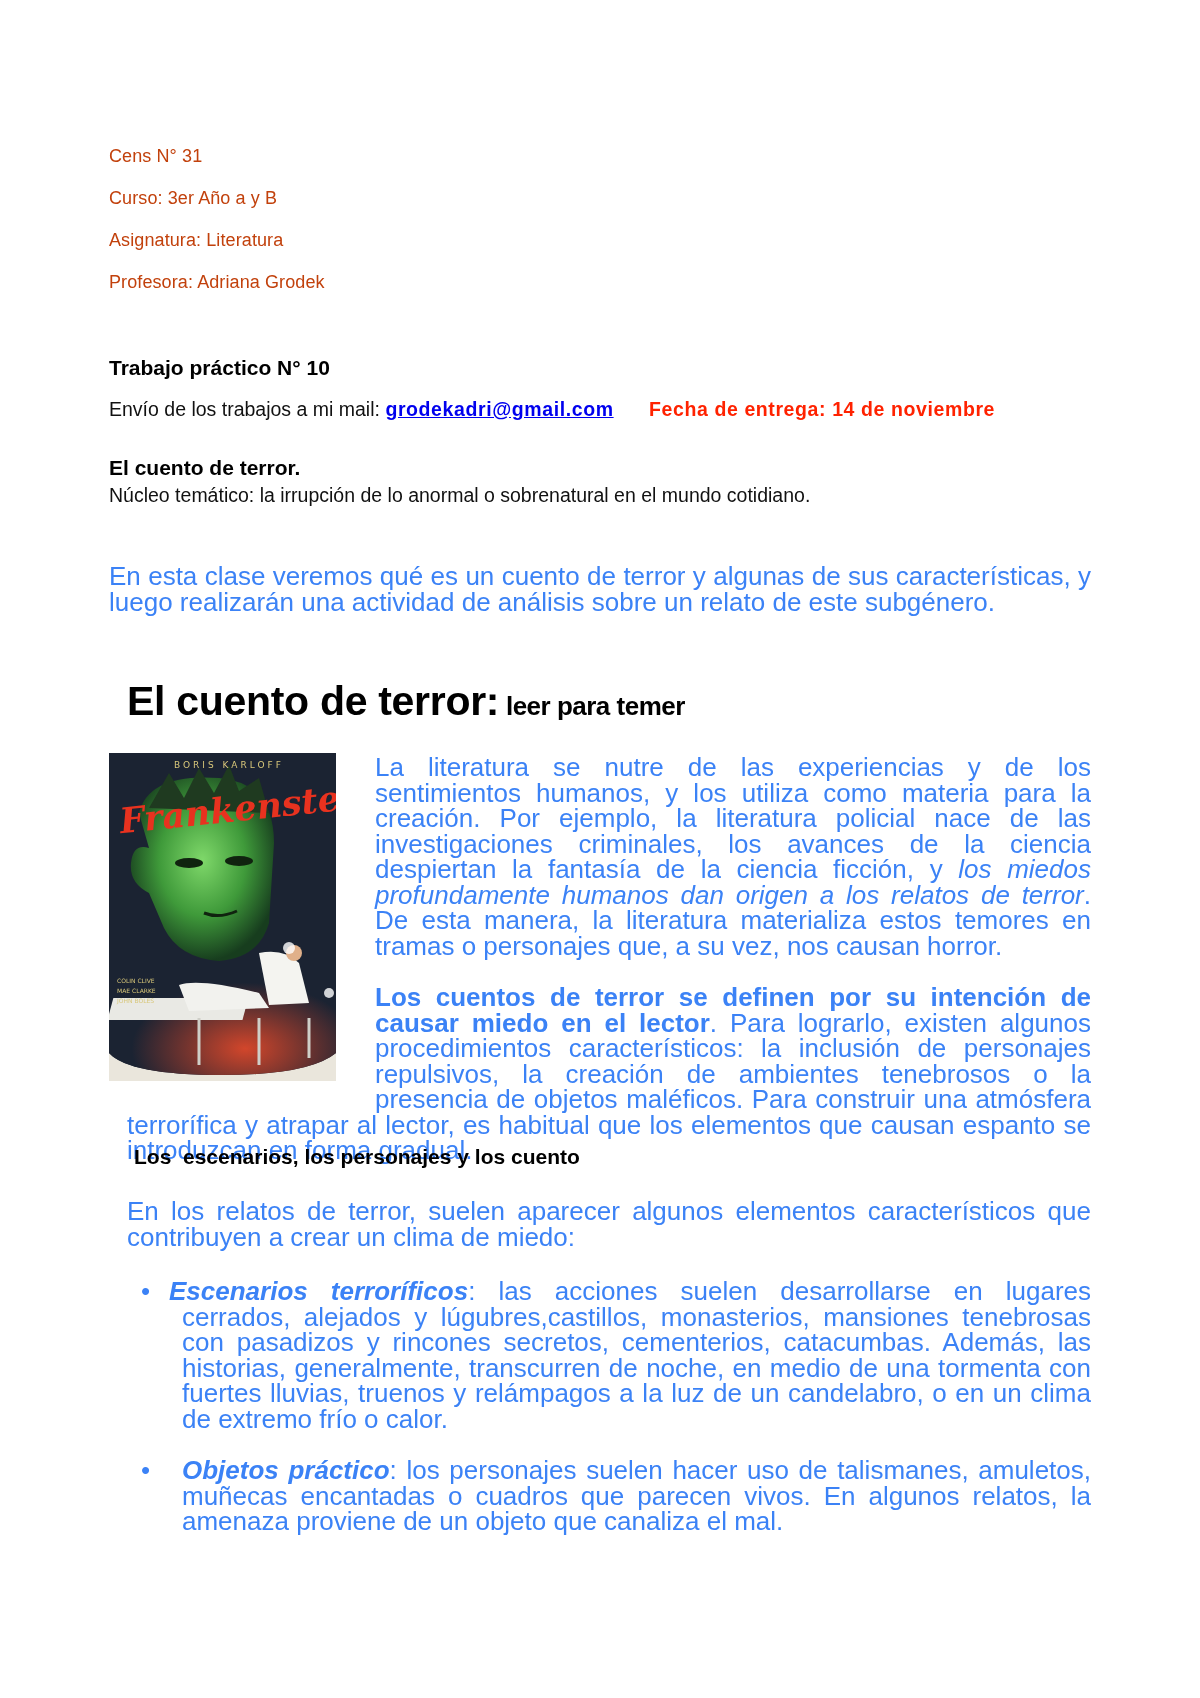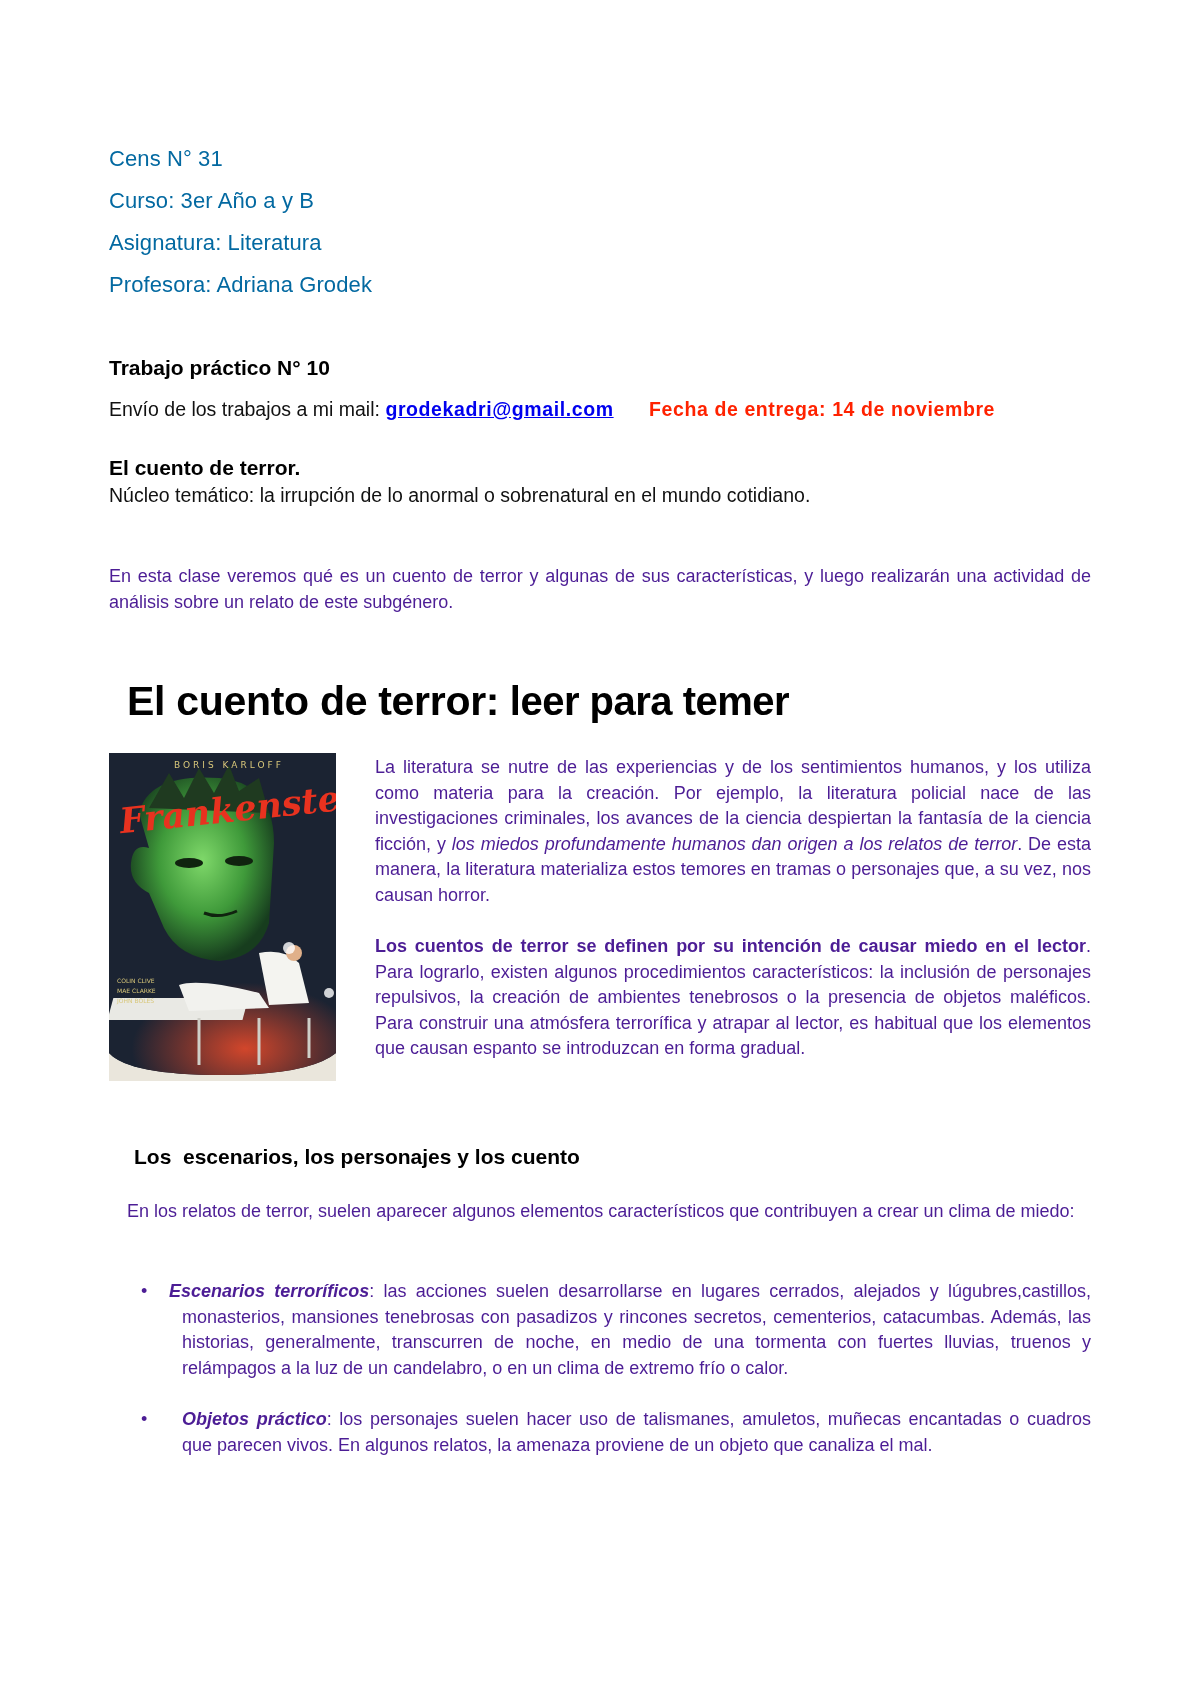--- a/index.html
+++ b/index.html
@@ -1,27 +1,27 @@
 <!DOCTYPE html>
 <html><head>
 <meta charset="utf-8">
 <style>
   html, body { margin: 0; padding: 0; background: #ffffff; }
   body { width: 1200px; height: 1698px; position: relative; overflow: hidden;
          font-family: "Liberation Sans", sans-serif; color: #000; }
   .abs { position: absolute; }
-  .hdr { font-size: 22px; color: #0369a1; letter-spacing: 0.1px; }
+  .hdr { font-size: 18px; color: #c2410c; letter-spacing: 0.1px; }
   .tp-title { font-size: 21px; font-weight: bold; margin-top: 16px; }
   .line { font-size: 19.5px; color: #111; }
   .link { color: #0000ee; text-decoration: underline; font-weight: bold; letter-spacing: 0.6px; }
   .due { color: #ff2200; font-weight: bold; letter-spacing: 0.6px; margin-top: 32px; }
   .just { text-align: justify; text-align-last: left; }
-  .para { font-size: 18px; line-height: 25.5px; color: #4c1d95; }
+  .para { font-size: 26px; line-height: 25.5px; color: #3b82f6; }
   .big-title { font-size: 41px; font-weight: bold; letter-spacing: -0.3px; }
-  .big-sub { font-size: 40px; font-weight: bold; letter-spacing: -0.5px; text-align: right; }
+  .big-sub { font-size: 26px; font-weight: bold; letter-spacing: -0.5px; text-align: right; }
   .poster { left: 109px; top: 753px; width: 227px; height: 328px; overflow: hidden; background: #14b8a6; }
   .float-img { float: left; width: 248px; height: 338px; }
   ul.bullets { margin: 0; padding: 0; list-style: none; }
   ul.bullets li { position: relative; padding-left: 55px; }
   ul.bullets li .dot { position: absolute; left: 14px; top: 0; }
 </style>
 </head>
 <body>
 
 <div class="abs hdr" style="left:109px; top:146px;">Cens N° 31</div>

